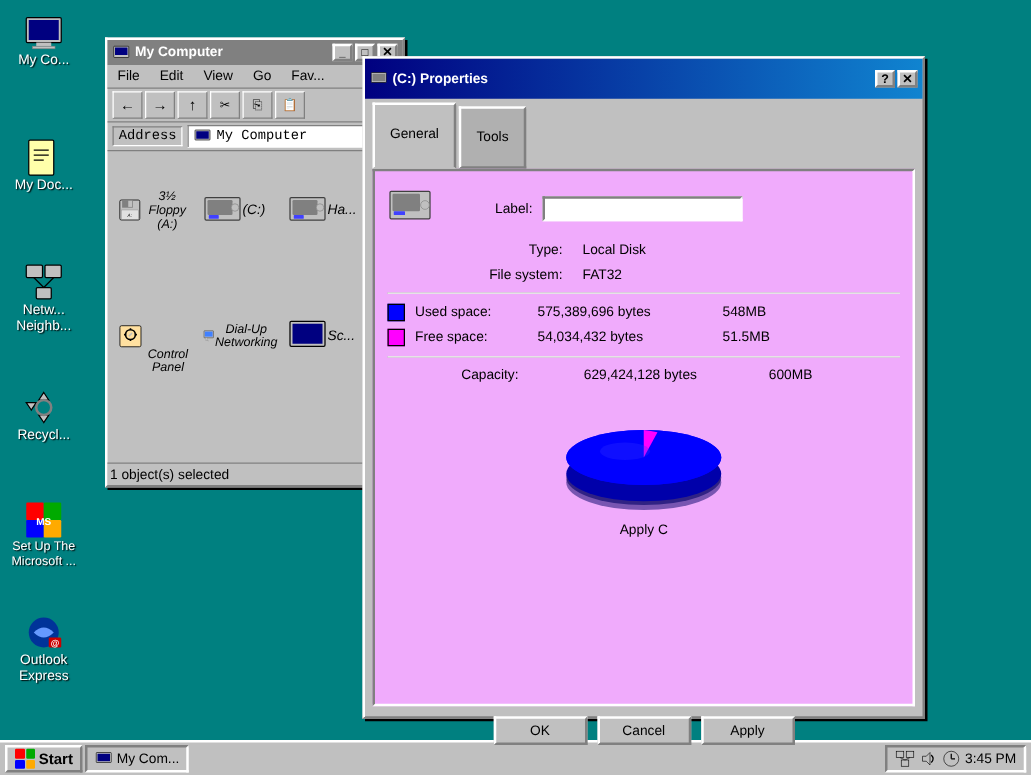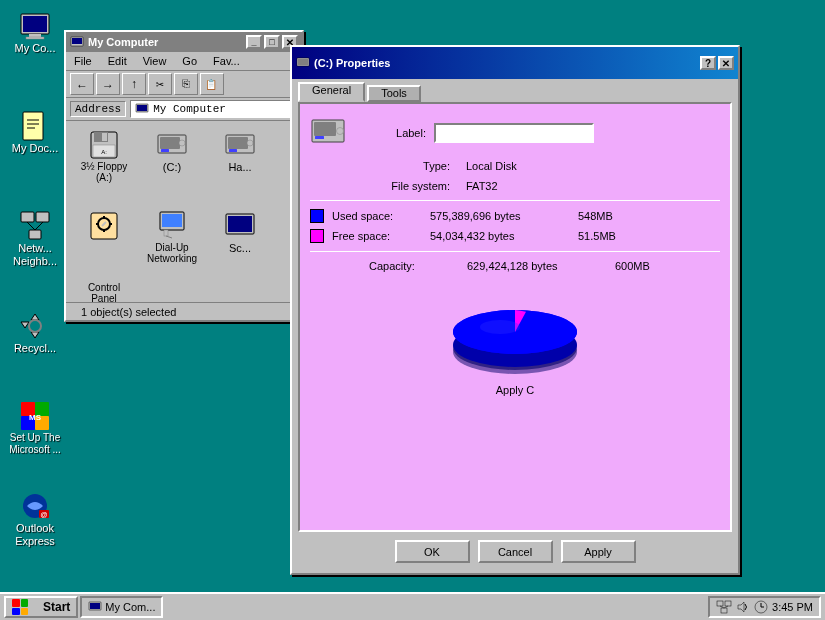--- a/index.html
+++ b/index.html
@@ -48,21 +48,21 @@
     .start-button {
       background: #c0c0c0;
       border: 2px solid;
       border-color: #ffffff #808080 #808080 #ffffff;
       padding: 2px 6px;
       font-weight: bold;
       font-size: 12px;
       cursor: pointer;
       display: flex;
       align-items: center;
-      gap: 15px;
+      gap: 3px;
       height: 22px;
     }
     .taskbar-items {
       display: flex;
       flex: 1;
       gap: 2px;
       height: 22px;
     }
     .taskbar-item {
       background: #c0c0c0;
@@ -132,24 +132,24 @@
       display: flex;
       align-items: center;
       justify-content: center;
       font-size: 9px;
       cursor: pointer;
       font-weight: bold;
     }
 
     
     .my-computer-window {
-      left: 64px;
+      left: 84px;
       top: 30px;
       width: 240px;
-      height: 292px;
+      height: 360px;
     }
     .menu-bar {
       background: #c0c0c0;
       display: flex;
       padding: 2px 4px;
       gap: 8px;
       border-bottom: 1px solid #808080;
       font-size: 11px;
     }
     .menu-bar span {
@@ -203,37 +203,38 @@
     }
     .content-area {
       padding: 8px;
       display: flex;
       flex-wrap: wrap;
       gap: 8px;
       overflow: hidden;
     }
     .file-icon {
       display: flex;
-      flex-direction: column;
+      flex-direction: row;
       align-items: center;
       width: 60px;
       cursor: pointer;
       text-align: center;
       font-size: 11px;
+      font-style: italic;
     }
     .status-bar {
       position: absolute;
       bottom: 0;
       left: 0;
       right: 0;
       height: 18px;
       border-top: 1px solid #808080;
       display: flex;
       align-items: center;
-      padding: 0 15px;
+      padding: 0 2px;
       font-size: 11px;
       background: #c0c0c0;
     }
 
     
     .properties-dialog {
       left: 290px;
       top: 45px;
       width: 450px;
       height: 530px;
@@ -252,21 +253,21 @@
       font-size: 11px;
       font-weight: bold;
       flex: 1;
     }
     .tabs {
       display: flex;
       padding: 4px 6px 0;
       gap: 2px;
     }
     .tab {
-      padding: 0 12px;
+      padding: 17px 12px;
       background: #c0c0c0;
       border: 2px solid;
       font-size: 11px;
       cursor: pointer;
       position: relative;
     }
     .tab.active {
       border-color: #ffffff #808080 #c0c0c0 #ffffff;
       margin-top: -1px;
       z-index: 2;

